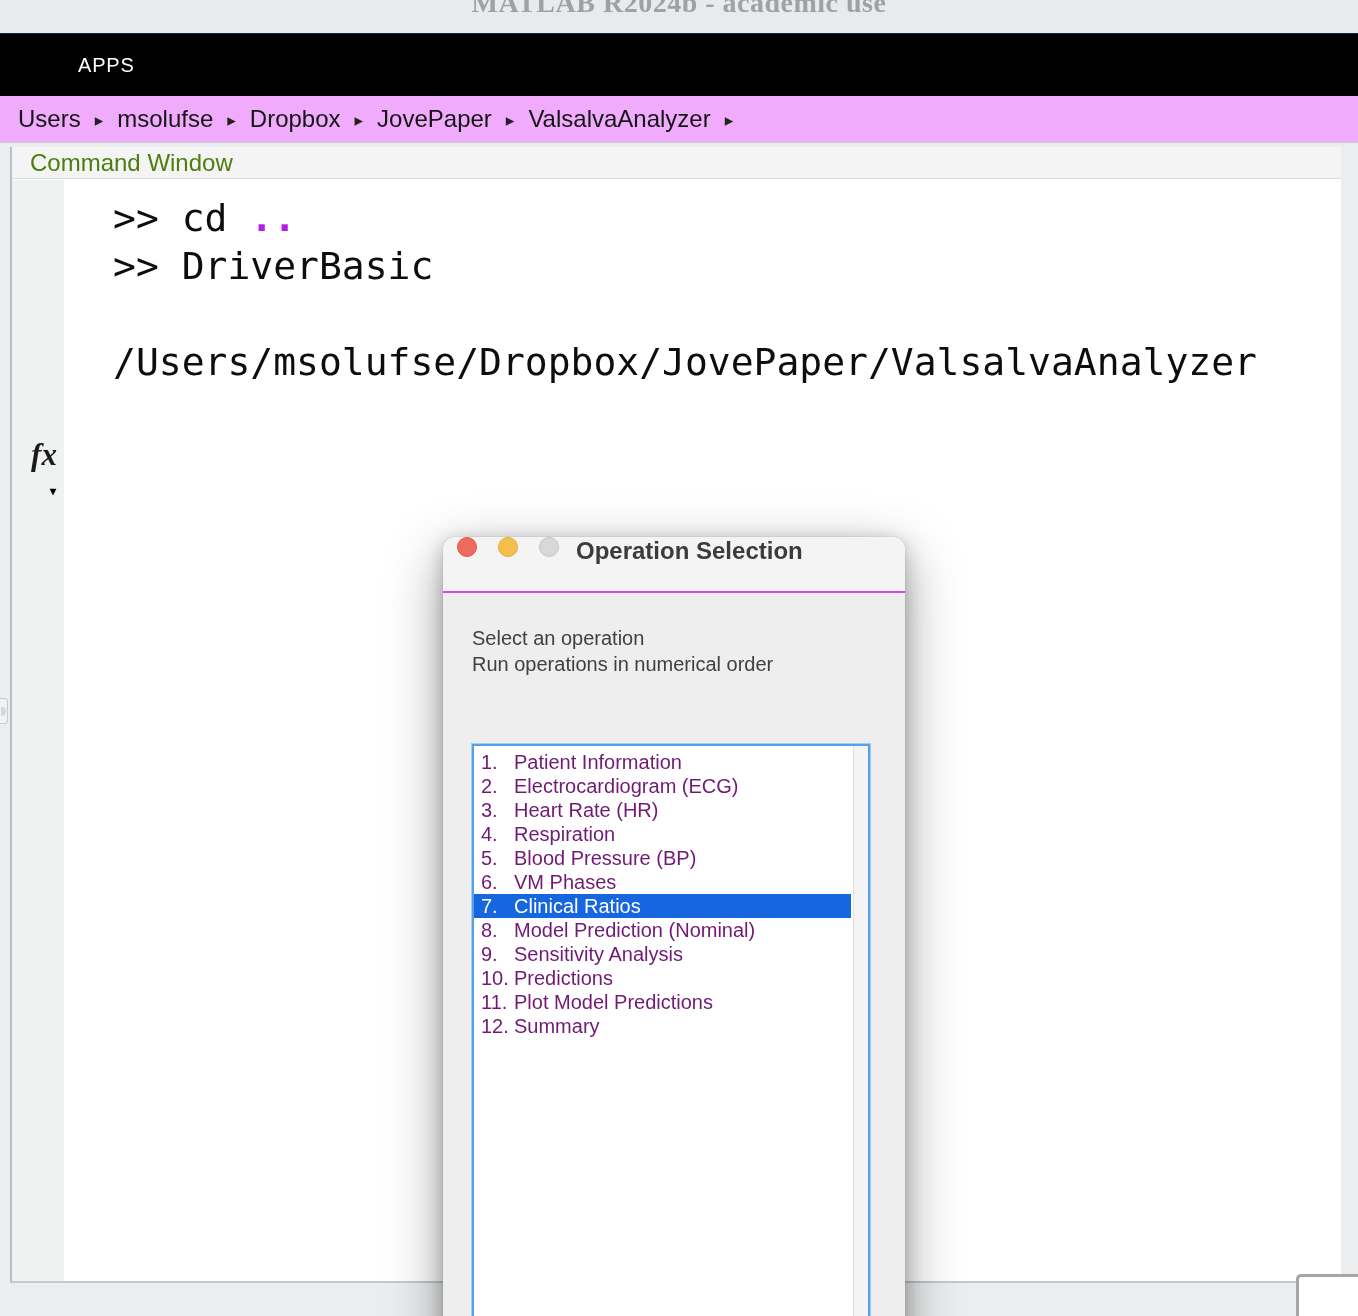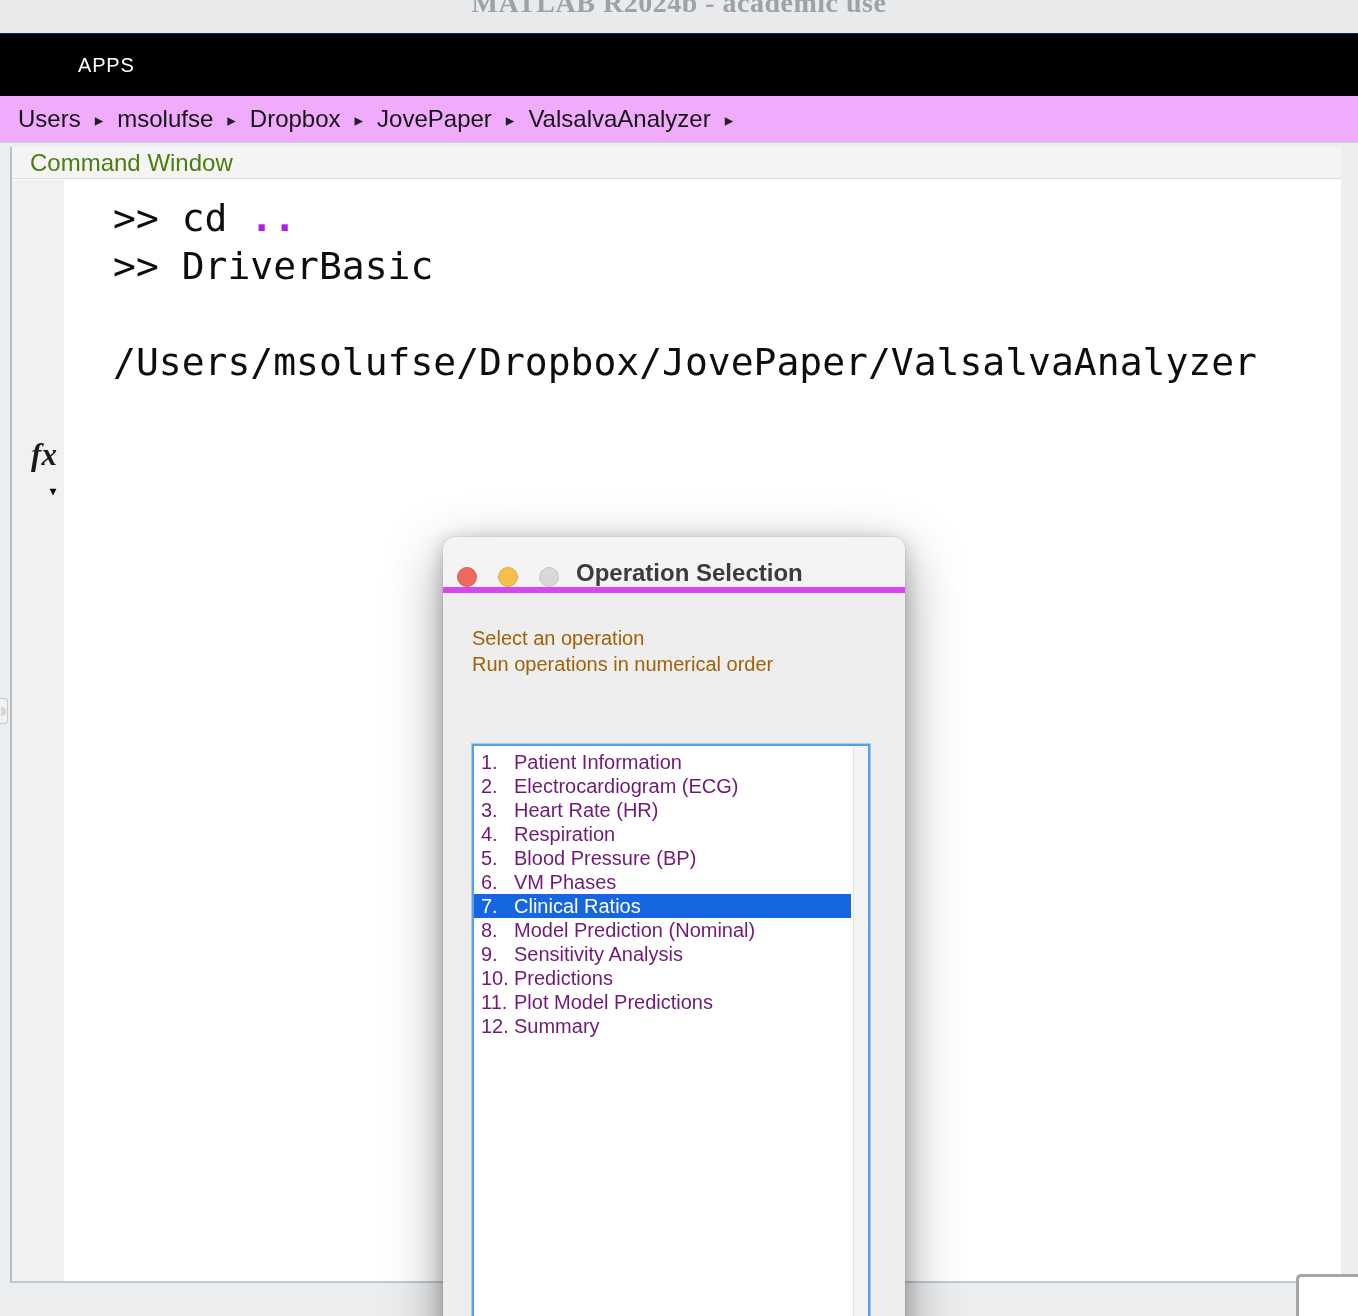--- a/index.html
+++ b/index.html
@@ -102,33 +102,33 @@
   
   .dialog {
     position:absolute; left:443px; top:394px; width:462px; height:916px;
     background:#eeeeee; border-radius:12px;
     box-shadow:0 0 1px rgba(0,0,0,0.4), 0 18px 55px rgba(0,0,0,0.38), 0 4px 18px rgba(0,0,0,0.22);
     z-index:10;
   }
   .dialog-titlebar {
     position:absolute; left:0; top:0; width:100%; height:56px;
     background:#f4f4f4; border-radius:12px 12px 0 0;
-    border-bottom:6px solid #d946ef;
-    display:flex; align-items:flex-end;
+    border-bottom:2px solid #d946ef;
+    display:flex; align-items:flex-start;
   }
   .traffic-lights { display:flex; gap:21px; margin-left:14px; }
   .tl { width:20px; height:20px; border-radius:50%; }
   .tl-close    { background:var(--tl-red,#ed6a5e);    border:1px solid #dd5b50; }
   .tl-minimize { background:var(--tl-yellow,#f5bf4e); border:1px solid #e3ac3c; }
   .tl-zoom     { background:var(--tl-gray,#d8d8d8);   border:1px solid #c6c6c6; }
   .dialog-title {
     margin-left:17px; font-size:24px; font-weight:bold; color:#3b3b3b;
   }
   .dialog-instructions {
-    position:absolute; left:29px; top:88px; font-size:20px; line-height:26px; color:#a16207;
+    position:absolute; left:29px; top:88px; font-size:20px; line-height:26px; color:#404040;
   }
 
   .listbox {
     position:absolute; left:29px; top:207px; width:398px; height:596px;
     background:#ffffff; border:2px solid #55a0e7;
     box-shadow:0 0 0 1px #a6cdf1, 0 4px 2px -1px #7fb5ea;
     padding-top:4px; overflow:hidden;
   }
   .lb-track {
     position:absolute; right:0; top:0; bottom:0; width:15px;

